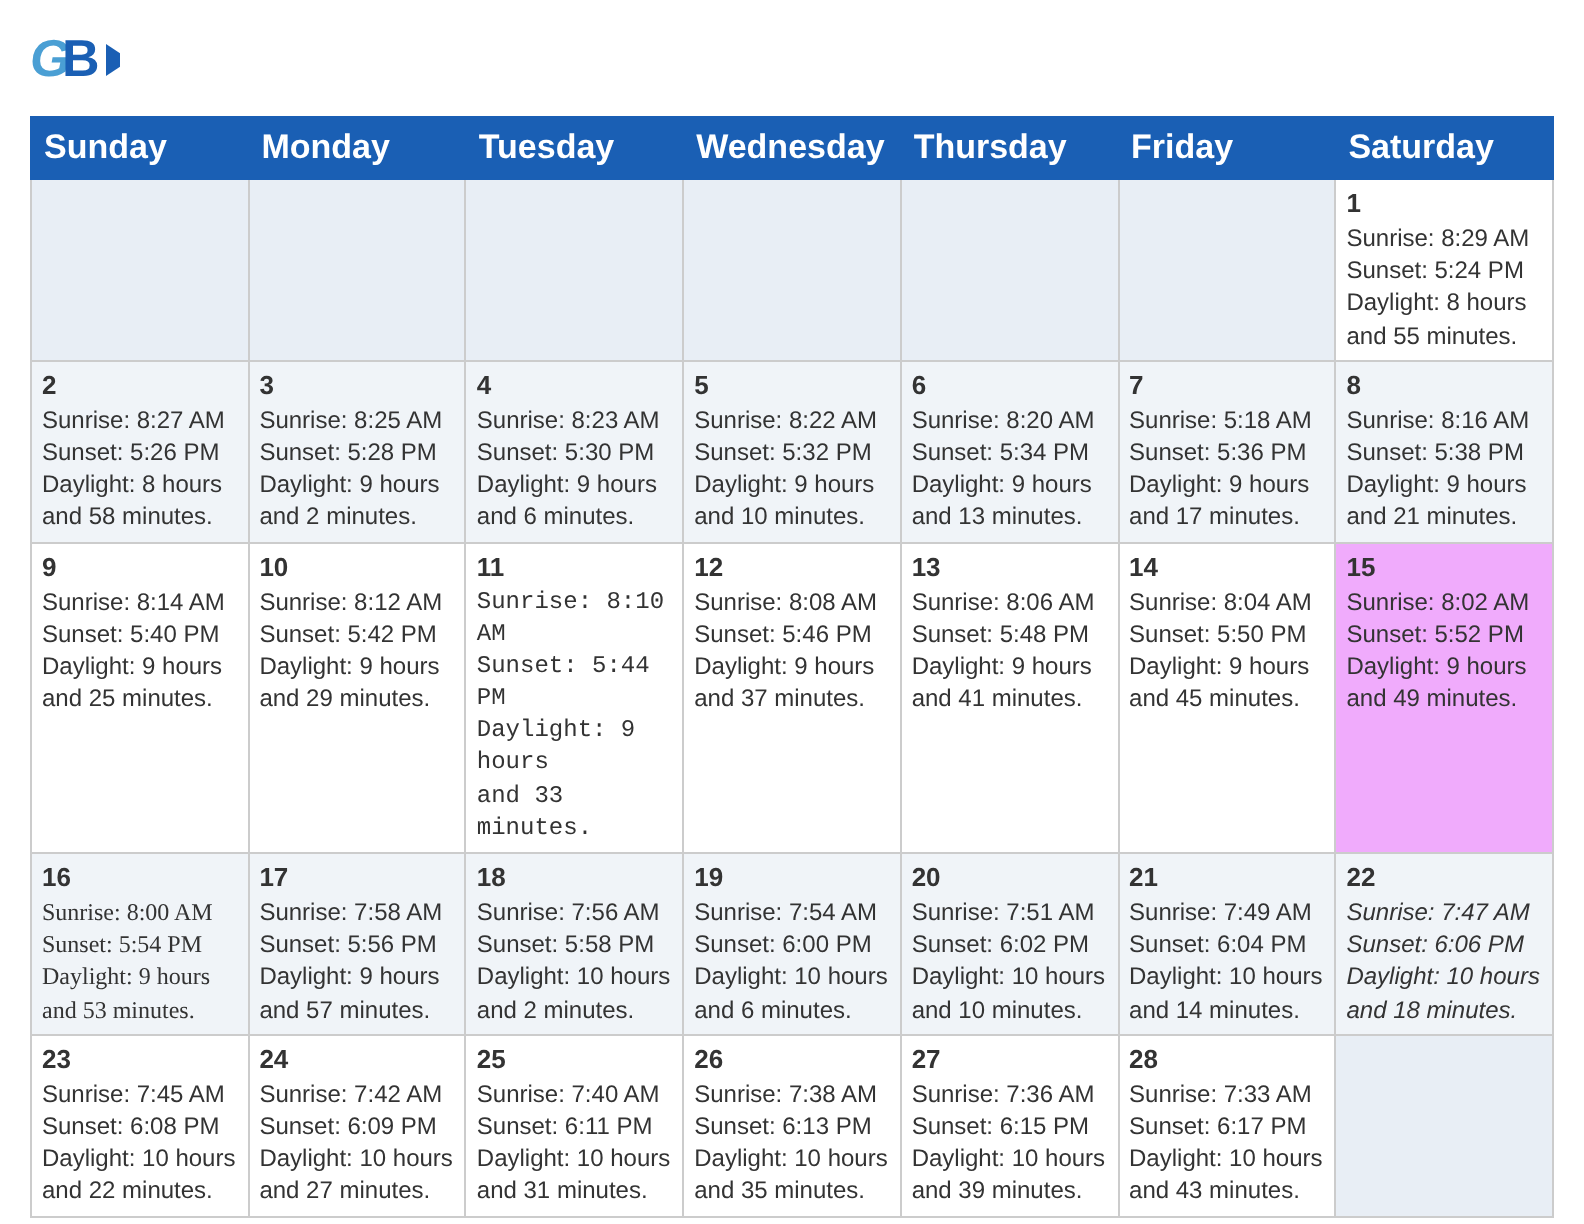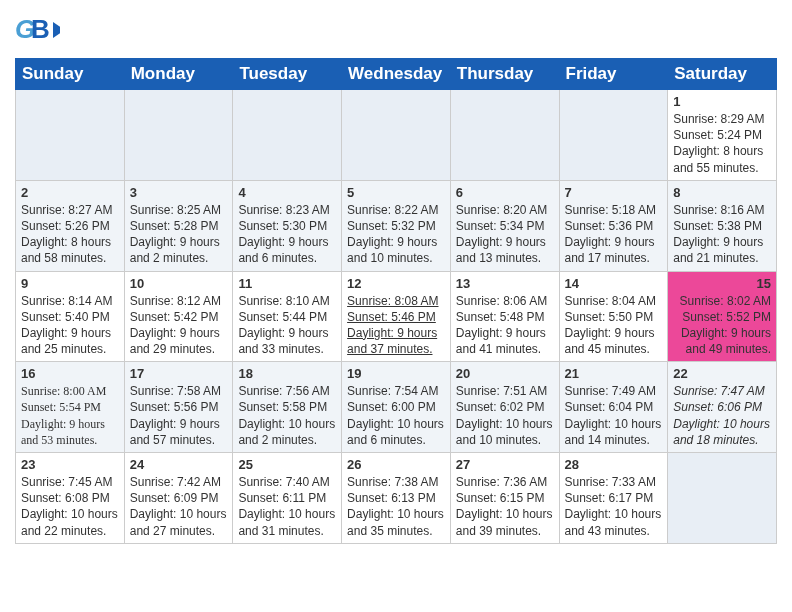--- a/index.html
+++ b/index.html
@@ -155,47 +155,47 @@
           </td>
           <td style="background-color: rgb(255, 255, 255);">
             <div class="day-number">10</div>
             <div class="day-info" style="white-space: pre-line;">Sunrise: 8:12 AM
 Sunset: 5:42 PM
 Daylight: 9 hours
 and 29 minutes.</div>
           </td>
           <td style="background-color: rgb(255, 255, 255);">
             <div class="day-number">11</div>
-            <div class="day-info" style="white-space: pre-line;">Sunrise: 8:10 AM
+            <div class="day-info" style="white-space: pre-line; font-family: Liberation Mono, monospace;">Sunrise: 8:10 AM
 Sunset: 5:44 PM
 Daylight: 9 hours
 and 33 minutes.</div>
           </td>
           <td style="background-color: rgb(255, 255, 255);">
             <div class="day-number">12</div>
-            <div class="day-info" style="white-space: pre-line; text-decoration: underline;">Sunrise: 8:08 AM
+            <div class="day-info" style="white-space: pre-line;">Sunrise: 8:08 AM
 Sunset: 5:46 PM
 Daylight: 9 hours
 and 37 minutes.</div>
           </td>
           <td style="background-color: rgb(255, 255, 255);">
             <div class="day-number">13</div>
             <div class="day-info" style="white-space: pre-line;">Sunrise: 8:06 AM
 Sunset: 5:48 PM
 Daylight: 9 hours
 and 41 minutes.</div>
           </td>
           <td style="background-color: rgb(255, 255, 255);">
             <div class="day-number">14</div>
             <div class="day-info" style="white-space: pre-line;">Sunrise: 8:04 AM
 Sunset: 5:50 PM
 Daylight: 9 hours
 and 45 minutes.</div>
           </td>
-          <td style="background-color: #ec4899; text-align: right;">
+          <td style="background-color: #f0abfc;">
             <div class="day-number">15</div>
             <div class="day-info" style="white-space: pre-line;">Sunrise: 8:02 AM
 Sunset: 5:52 PM
 Daylight: 9 hours
 and 49 minutes.</div>
           </td>
         </tr>
         <tr>
           <td style="background-color: rgb(240, 244, 248);">
             <div class="day-number">16</div>

